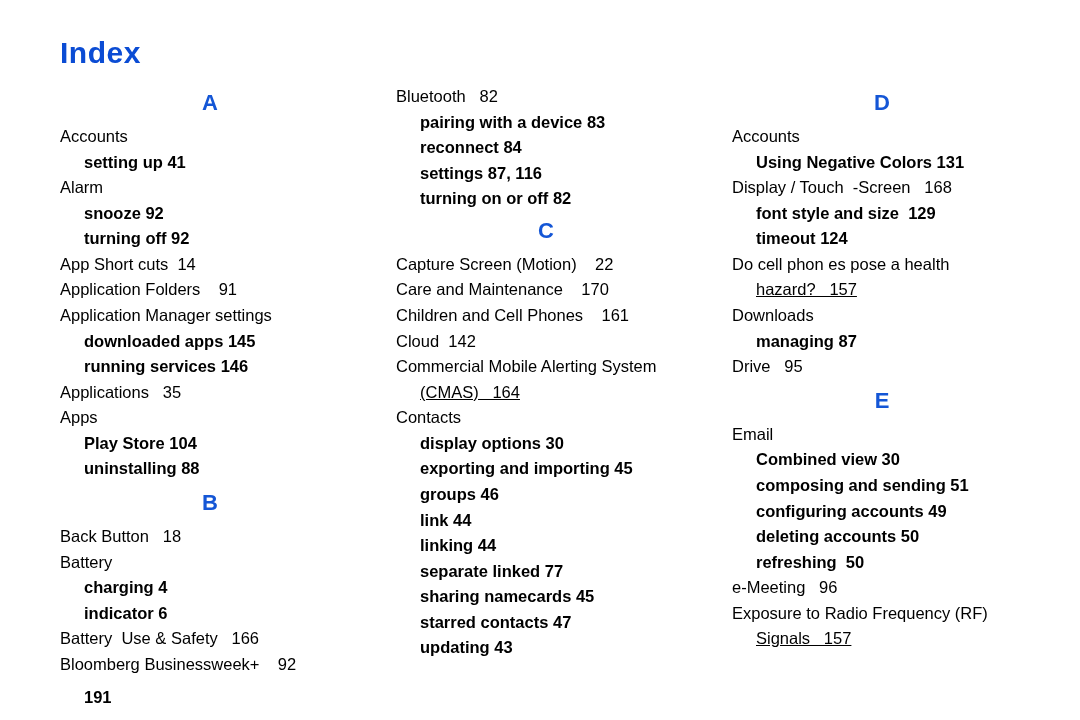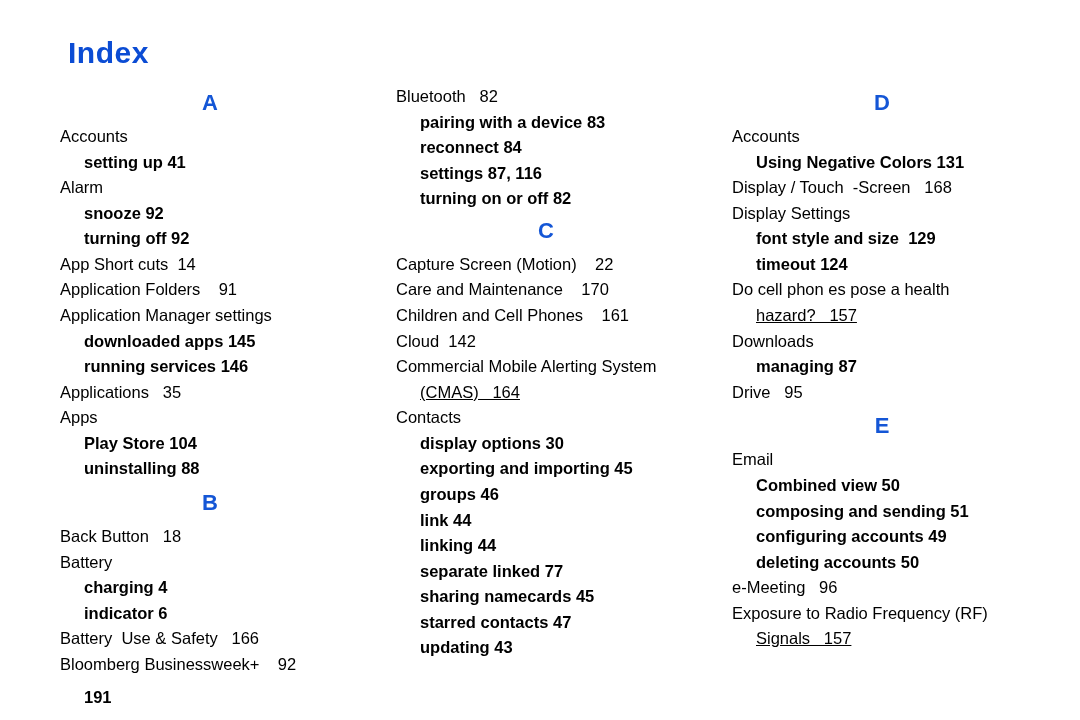--- a/index.html
+++ b/index.html
@@ -12,21 +12,21 @@
     color: #000;
   }
   .page {
     box-sizing: border-box;
     padding: 36px 48px 20px 60px;
   }
   .title {
     color: #0b4cd4;
     font-weight: 800;
     font-size: 30px;
-    margin: 0 0 14px 8px;
+    margin: 0 0 14px 0;
     letter-spacing: 0.5px;
   }
   .columns {
     display: flex;
     gap: 36px;
   }
   .col {
     flex: 1 1 0;
     font-size: 16.5px;
     line-height: 1.55;
@@ -118,34 +118,34 @@
       <div class="entry sub">sharing namecards 45</div>
       <div class="entry sub">starred contacts 47</div>
       <div class="entry sub">updating 43</div>
     </div>
 
     <div class="col">
       <div class="section-letter">D</div>
       <div class="entry">Accounts</div>
       <div class="entry sub">Using Negative Colors 131</div>
       <div class="entry">Display / Touch&nbsp; -Screen&nbsp;&nbsp; 168</div>
-      <div class="entry">Display Settings</div>
       <div class="entry sub">font style and size&nbsp; 129</div>
       <div class="entry sub">timeout 124</div>
       <div class="entry">Do cell phon es pose a health</div>
       <div class="entry sub-nb">hazard?&nbsp;&nbsp; 157</div>
       <div class="entry">Downloads</div>
       <div class="entry sub">managing 87</div>
       <div class="entry">Drive&nbsp;&nbsp; 95</div>
 
       <div class="section-letter pad-top-small">E</div>
       <div class="entry">Email</div>
-      <div class="entry sub">Combined view 50</div>
+      <div class="entry sub">Combined view 30</div>
       <div class="entry sub">composing and sending 51</div>
       <div class="entry sub">configuring accounts 49</div>
       <div class="entry sub">deleting accounts 50</div>
+      <div class="entry sub">refreshing&nbsp; 50</div>
       <div class="entry">e-Meeting&nbsp;&nbsp; 96</div>
       <div class="entry">Exposure to Radio Frequency (RF)</div>
       <div class="entry sub-nb">Signals&nbsp;&nbsp; 157</div>
     </div>
 
   </div>
 </div>
 
 </body></html>

